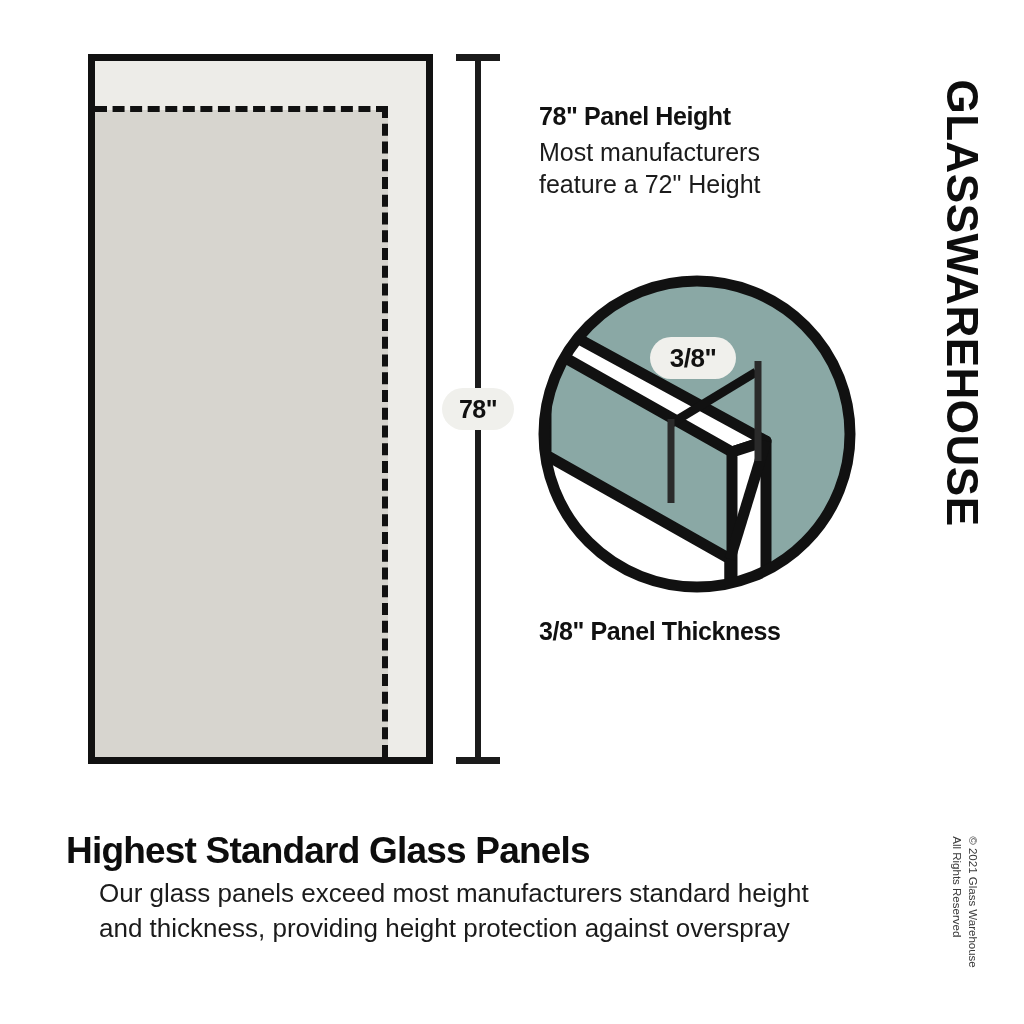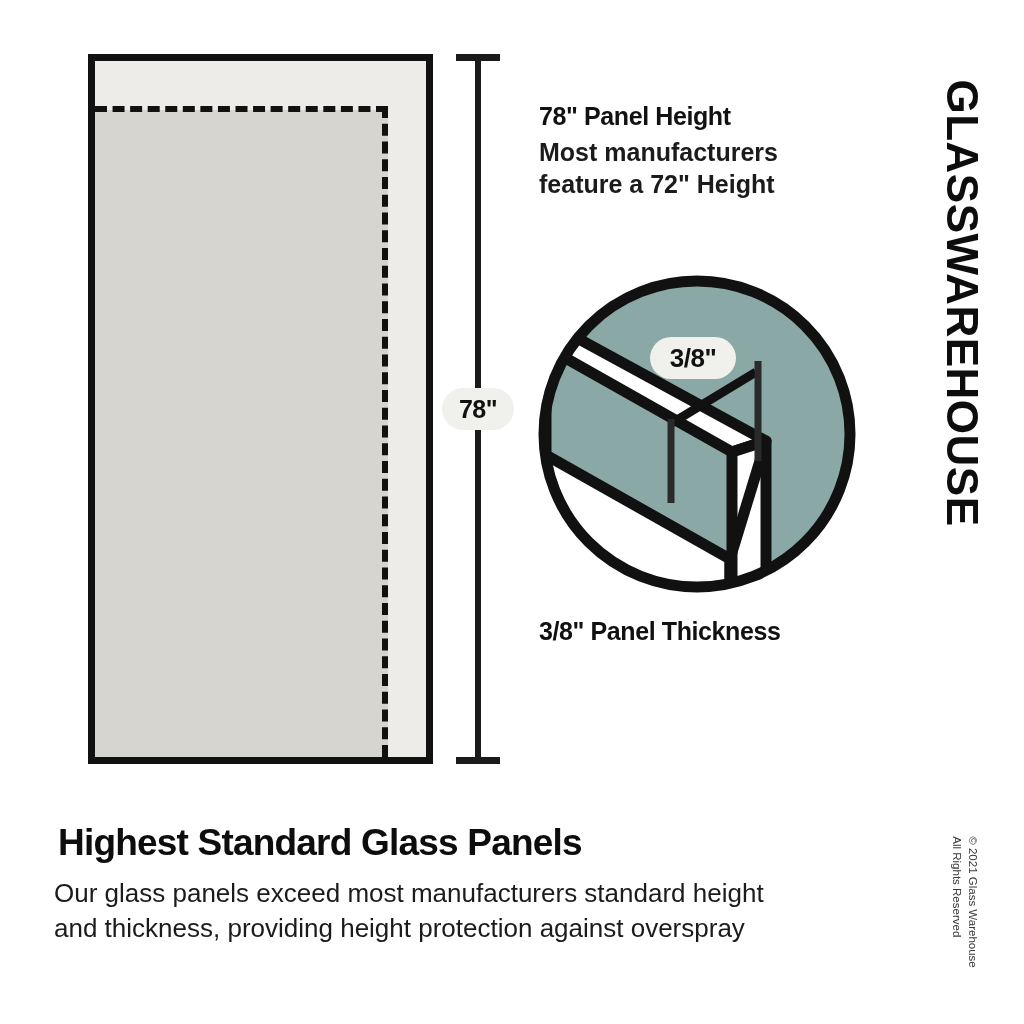--- a/index.html
+++ b/index.html
@@ -106,21 +106,21 @@
   .callout-title {
     font-size: 25px;
     font-weight: bold;
     letter-spacing: -0.4px;
     color: #111111;
     margin: 0 0 5px 0;
     line-height: 1.14;
   }
   .callout-body {
     font-size: 25px;
-    font-weight: 700;
+    font-weight: 400;
     line-height: 1.28;
     color: #1b1b1b;
     margin: 0;
   }
 
   
   .circle-wrap {
     position: absolute;
     left: 534px;
     top: 271px;
@@ -139,35 +139,35 @@
 
   
   .headline {
     position: absolute;
     left: 54px;
     top: 818px;
     font-size: 37px;
     font-weight: bold;
     letter-spacing: -0.8px;
     color: #0d0d0d;
-    margin: 4px;
+    margin: 12px;
     font-stretch: condensed;
   }
   .paragraph {
     position: absolute;
     left: 54px;
     top: 876px;
     width: 850px;
     font-size: 26px;
     line-height: 1.34;
     color: #1b1b1b;
     margin: 0;
     font-stretch: condensed;
   }
-  .paragraph .pline { display: block; white-space: nowrap; }
+  .paragraph .pline { display: block; white-space: nowrap; margin-left: 45px; }
 
   
   .brand {
     position: absolute;
     left: 902px;
     top: 26px;
     width: 120px;
     height: 580px;
     display: flex;
     align-items: flex-start;

